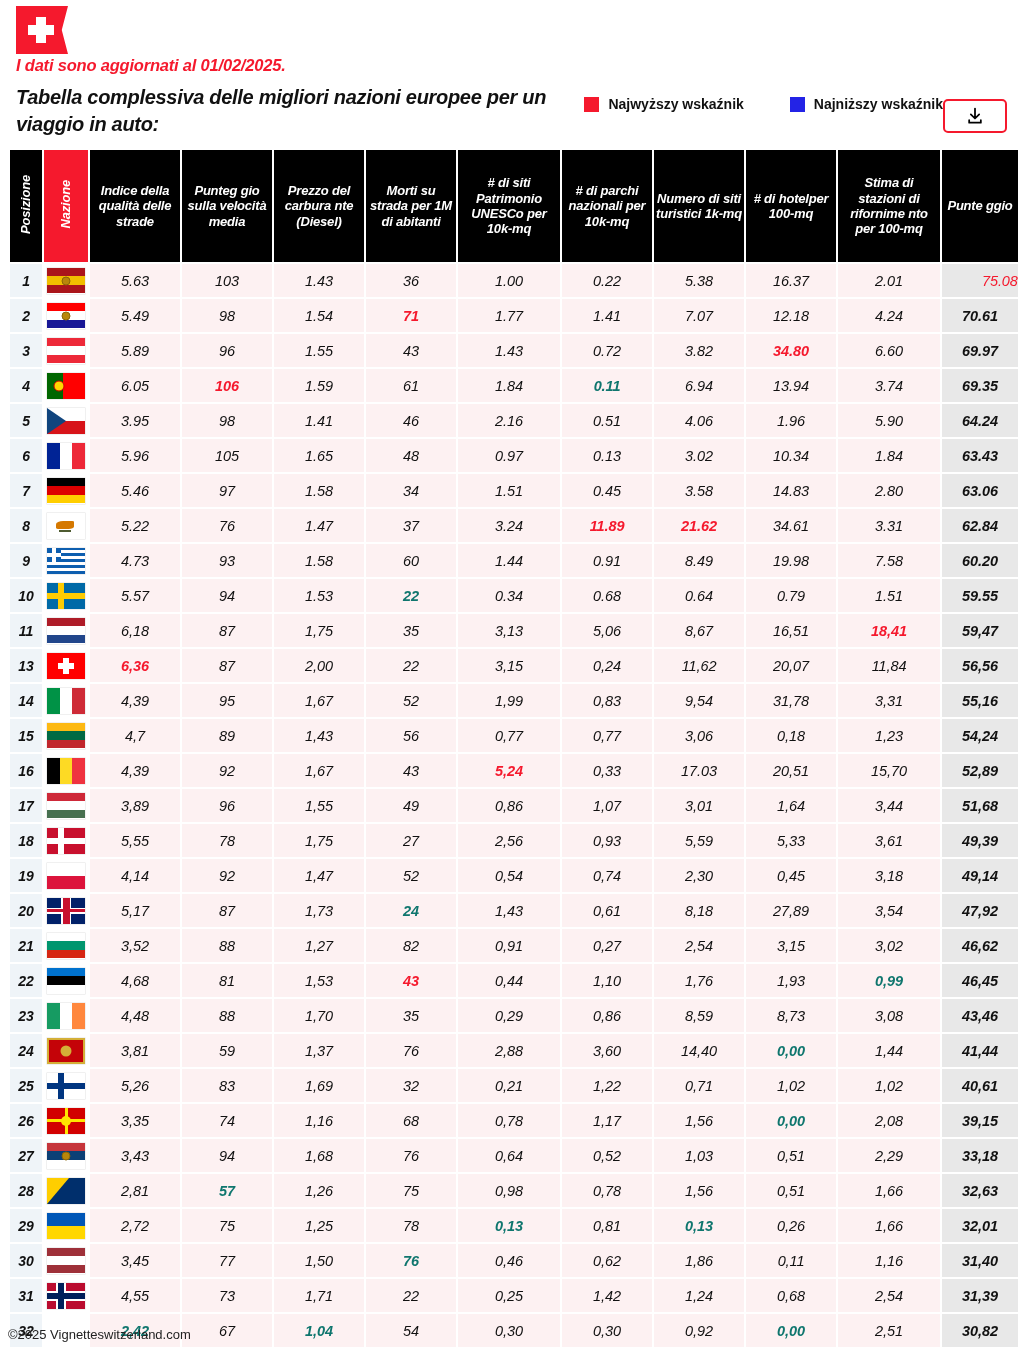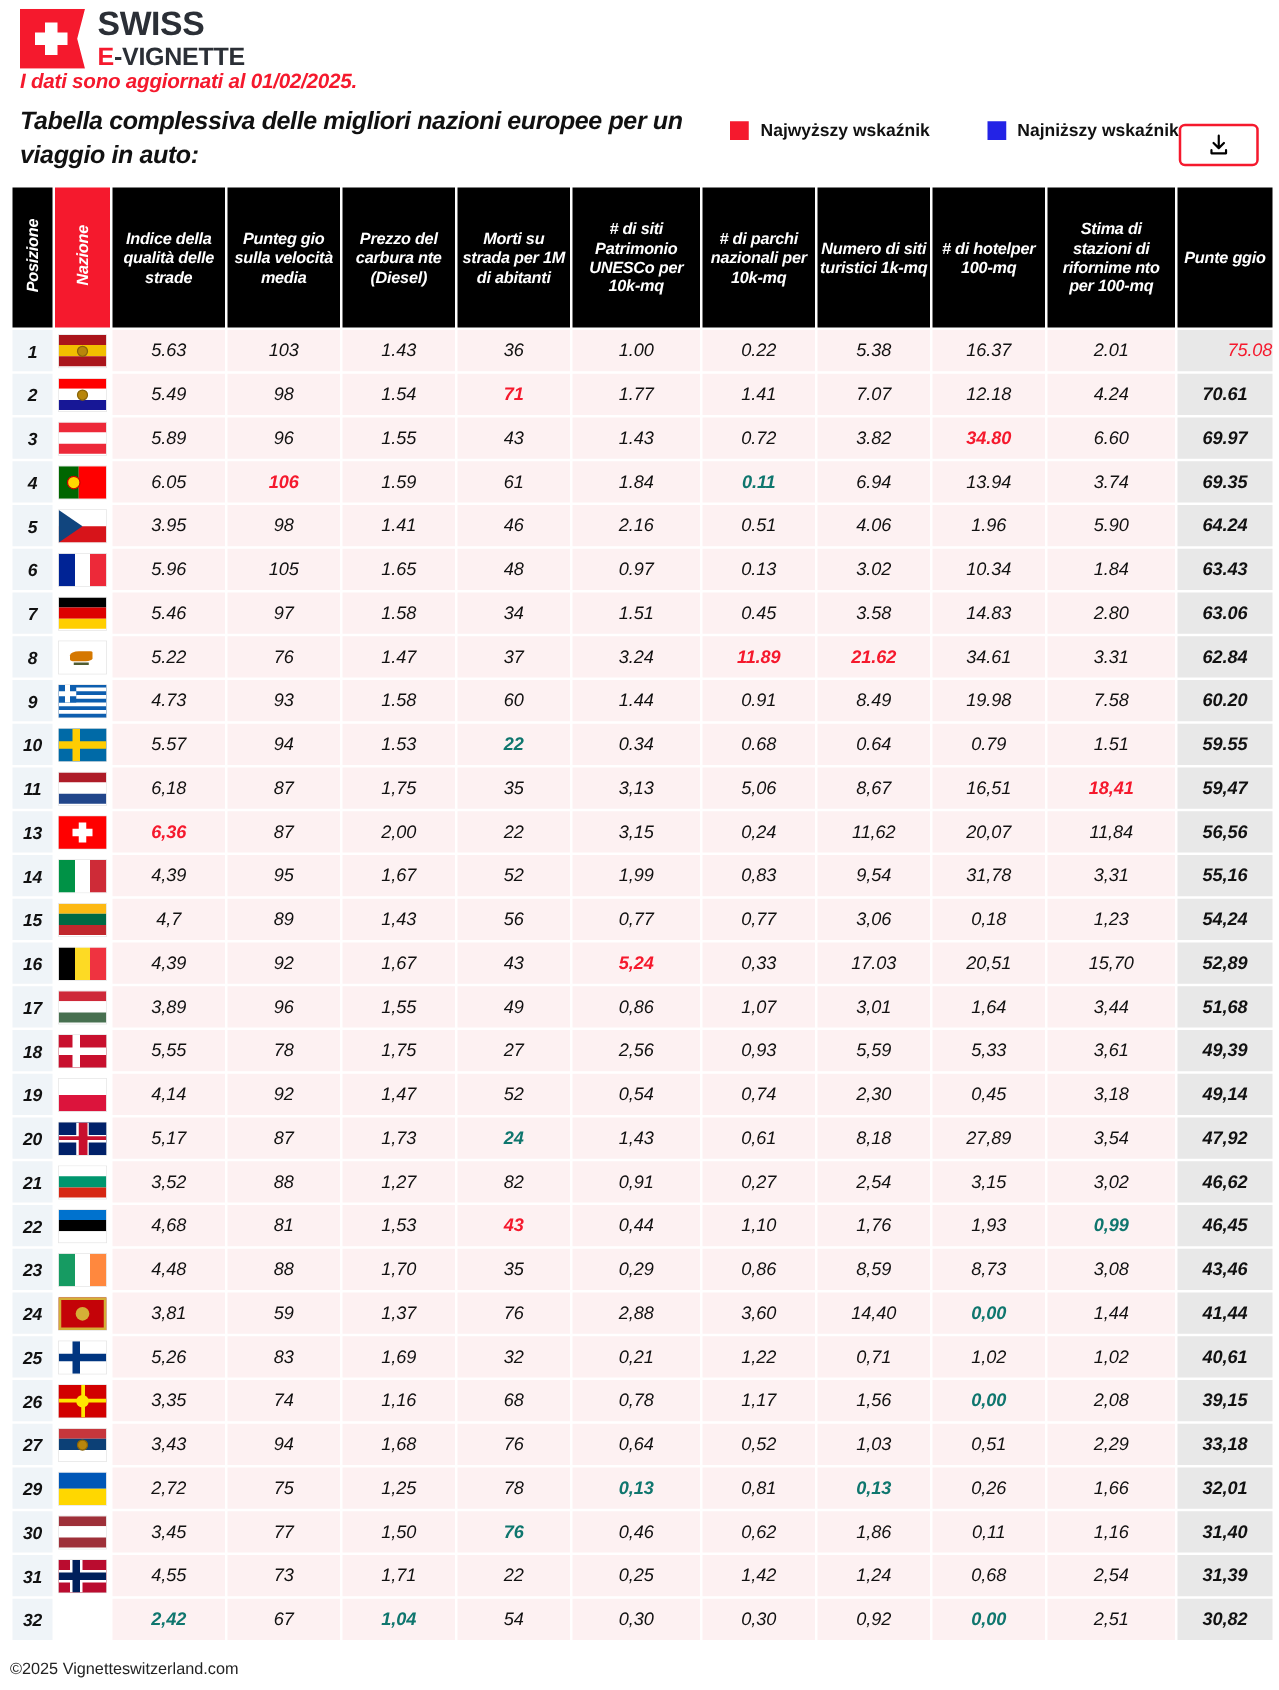--- a/index.html
+++ b/index.html
@@ -102,24 +102,20 @@
 <body>
 
 <div class="page">
 
   <div class="hdr">
 
     <div class="logo">
       <div class="logo-mark">
         <span class="cross-v"></span>
           <span class="cross-h"></span>
-      </div>
-      <div class="logo-text">
-        <div class="logo-l1">SWISS</div>
-        <div class="logo-l2"><span class="e">E</span><span>-VIGNETTE</span></div>
       </div>
     </div>
 
     <div class="updated">I dati sono aggiornati al 01/02/2025.</div>
     <div class="title">Tabella complessiva delle migliori nazioni europee per un viaggio in auto:</div>
 
     <div class="legend">
       <div class="leg">
         <span class="swatch red"></span>
         <span class="txt">Najwyższy wskaźnik</span>
@@ -684,20 +680,38 @@
           <td>1,68</td>
           <td>76</td>
           <td>0,64</td>
           <td>0,52</td>
           <td>1,03</td>
           <td>0,51</td>
           <td>2,29</td>
           <td class="score">33,18</td>
         </tr>
         <tr>
+          <td class="pos">28</td>
+          <td class="flagcell">
+            <div class="flag" style="background:#002F6C">
+              <i style="left:0;top:0;width:0;height:0;border-top:26px solid #FFCE00;border-right:22px solid transparent;background:none"></i>
+            </div>
+          </td>
+          <td>2,81</td>
+          <td class="lo">57</td>
+          <td>1,26</td>
+          <td>75</td>
+          <td>0,98</td>
+          <td>0,78</td>
+          <td>1,56</td>
+          <td>0,51</td>
+          <td>1,66</td>
+          <td class="score">32,63</td>
+        </tr>
+        <tr>
           <td class="pos">29</td>
           <td class="flagcell">
             <div class="flag">
               <i style="left:0;top:0;width:100%;height:50%;background:#0057B7"></i>
               <i style="left:0;top:50%;width:100%;height:50%;background:#FFD700"></i>
             </div>
           </td>
           <td>2,72</td>
           <td>75</td>
           <td>1,25</td>

